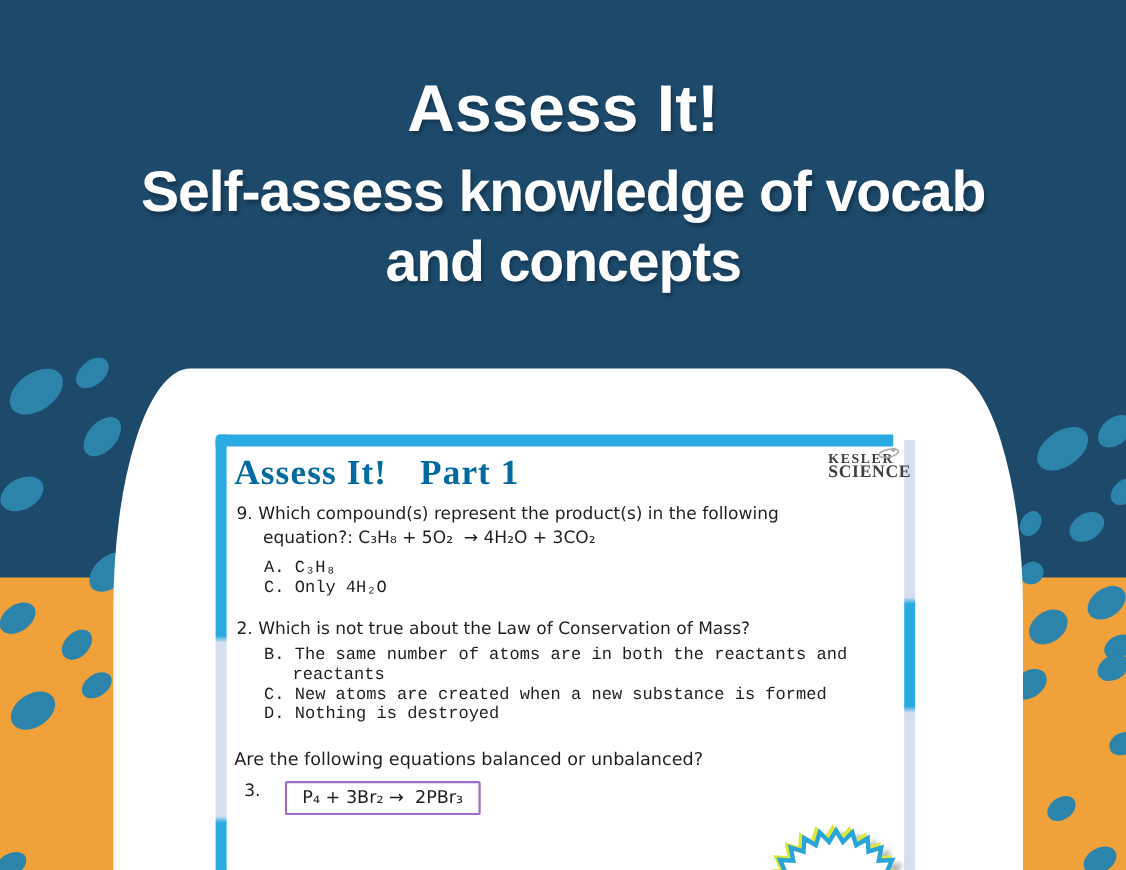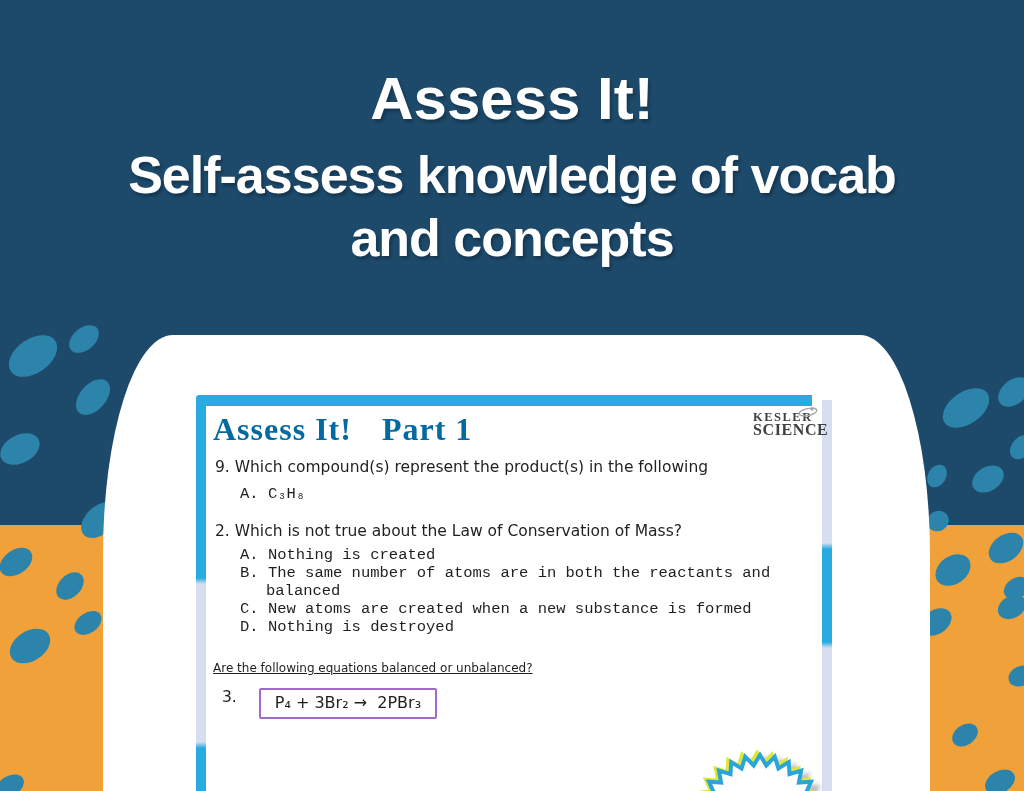--- a/index.html
+++ b/index.html
@@ -48,21 +48,21 @@
   .logo-l1{font-size:12.5px;letter-spacing:1.5px;}
   .logo-l2{font-size:16px;letter-spacing:0.6px;}
   .atom-icon{position:absolute;right:-4px;top:-7px;}
   .q{margin:9px 0 0 19px;font-size:15.5px;line-height:22px;white-space:nowrap;}
   .q .cont{padding-left:24px;}
   .pre{white-space:pre;}
   .opts{margin:7px 0 0 44px;font-size:15.5px;line-height:18px;white-space:nowrap;font-family:Liberation Mono, monospace;}
   .opts.second{margin-top:4px;}
   .opts .wrapline{padding-left:26px;}
   .q2{margin-top:17px;}
-  .prompt{margin:21px 0 0 17px;font-size:12px;line-height:22px;white-space:nowrap;text-decoration:underline;}
+  .prompt{margin:21px 0 0 17px;font-size:16px;line-height:22px;white-space:nowrap;}
   .q3row{margin:9px 0 0 26px;display:flex;align-items:flex-start;font-size:15.5px;}
   .eqbox{
     display:inline-block;margin-left:22px;border:2px solid #a06cc8;border-radius:2px;
     padding:3px 14px 5px 14px;font-size:16px;
   }
   .starburst{position:absolute;left:688px;top:745px;z-index:5;}
 </style>
 </head>
 <body>
 
@@ -120,34 +120,35 @@
           <svg class="atom-icon" width="22" height="14" viewBox="0 0 22 14">
             <ellipse cx="11" cy="7" rx="9" ry="3.5" fill="none" stroke="#a4a9ae" stroke-width="1.4" transform="rotate(-12 11 7)"></ellipse>
             <circle cx="15" cy="4" r="1.8" fill="#a4a9ae"></circle>
           </svg>
           <div class="logo-l1">KESLER</div>
           <div class="logo-l2">SCIENCE</div>
         </div>
 
         <div class="q">
           <div>9. Which compound(s) represent the product(s) in the following</div>
+          <div class="cont pre">equation?: C₃H₈ + 5O₂  → 4H₂O + 3CO₂</div>
         </div>
 
         <div class="opts">
           <div>A. C₃H₈</div>
+          <div>C. Only 4H₂O</div>
         </div>
 
         <div class="q q2">
           <div>2. Which is not true about the Law of Conservation of Mass?</div>
         </div>
 
         <div class="opts second">
-          <div>A. Nothing is created</div>
           <div>B. The same number of atoms are in both the reactants and</div>
-          <div class="wrapline">balanced</div>
+          <div class="wrapline">reactants</div>
           <div>C. New atoms are created when a new substance is formed</div>
           <div>D. Nothing is destroyed</div>
         </div>
 
         <div class="prompt">Are the following equations balanced or unbalanced?</div>
 
         <div class="q3row">
           <span>3.</span>
           <span class="eqbox pre">P₄ + 3Br₂ →  2PBr₃</span>
         </div>

